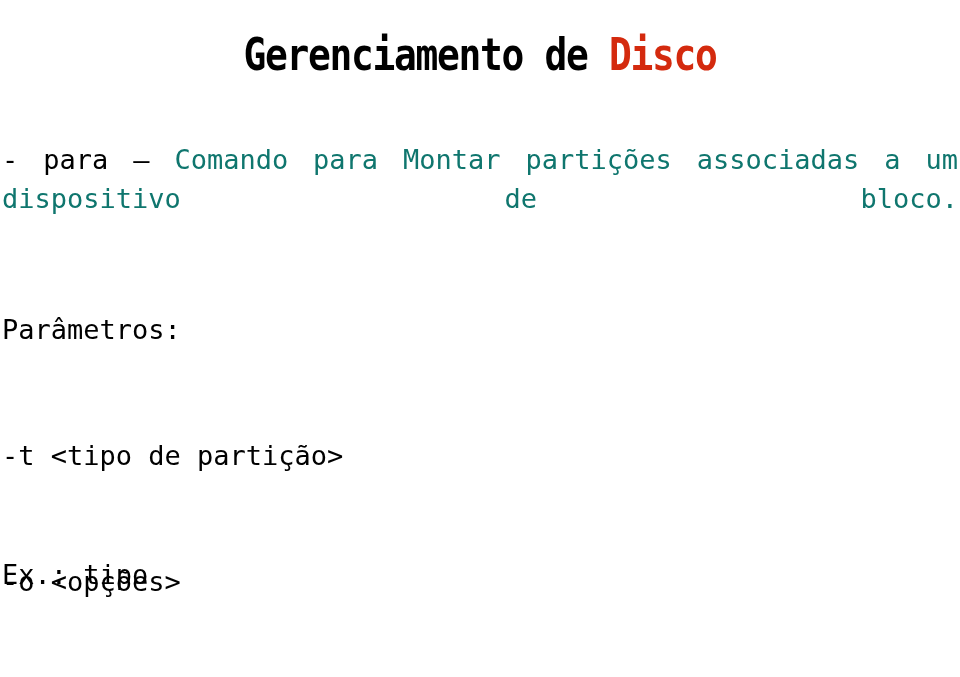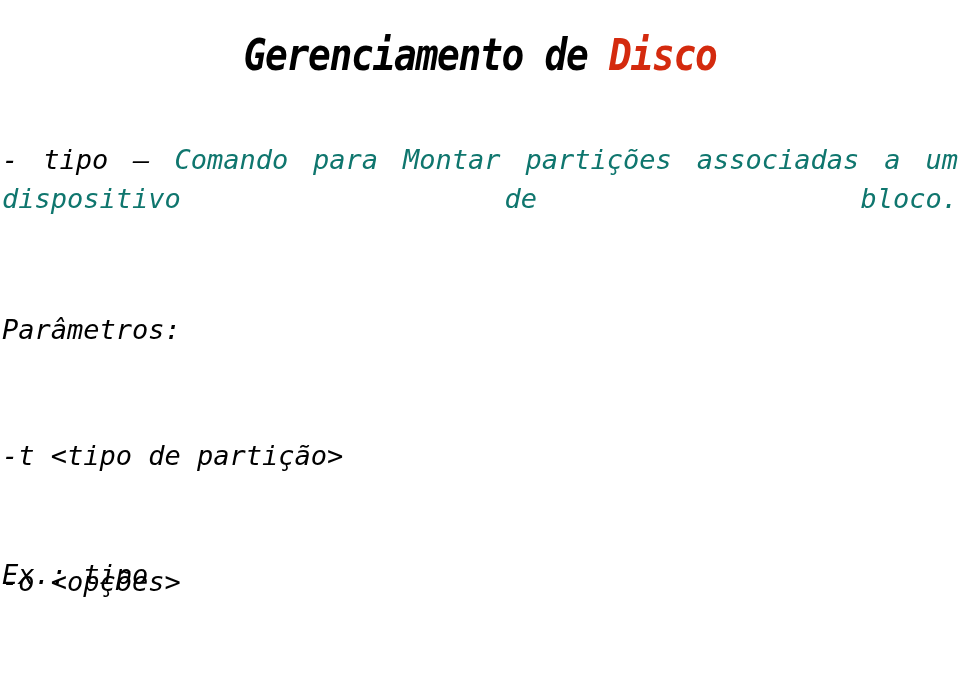--- a/index.html
+++ b/index.html
@@ -14,21 +14,20 @@
     font-family: "DejaVu Sans Mono", "Liberation Mono", monospace;
     color: #000000;
     -webkit-font-smoothing: antialiased;
   }
 
   .slide {
     position: relative;
     width: 960px;
     height: 527px;
     box-sizing: border-box;
-    font-style: italic;
   }
 
   
   .title {
     position: absolute;
     left: 0;
     top: 0;
     width: 960px;
     text-align: center;
     font-family: "DejaVu Sans Mono", "Liberation Mono", monospace;
@@ -90,21 +89,21 @@
   }
   .examples .line { display: block; }
 </style>
 </head>
 <body>
 
 <div class="slide">
 
   <h1 class="title"><span class="t-black">Gerenciamento de </span><span class="t-red">Disco</span></h1>
 
-  <p class="intro"><span class="intro-inner"><span class="i-black">- tipo – </span><span class="i-red">Comando para Montar partições associadas a um dispositivo de bloco.</span></span></p>
+  <p class="intro"><span class="intro-inner"><span class="i-black">- para – </span><span class="i-red">Comando para Montar partições associadas a um dispositivo de bloco.</span></span></p>
 
   <div class="params">
     <span class="line">Parâmetros:</span>
     <span class="line">-t &lt;tipo de partição&gt;</span>
     <span class="line">-o &lt;opções&gt;</span>
     
     
   </div>
 
   <div class="examples">

